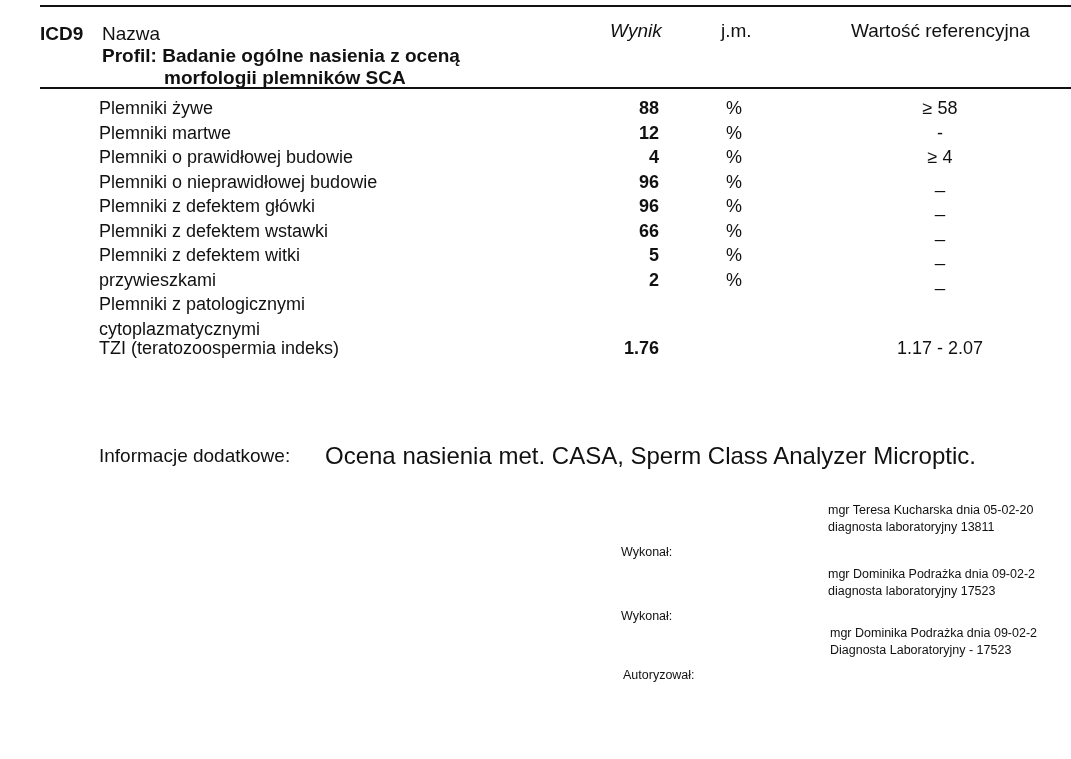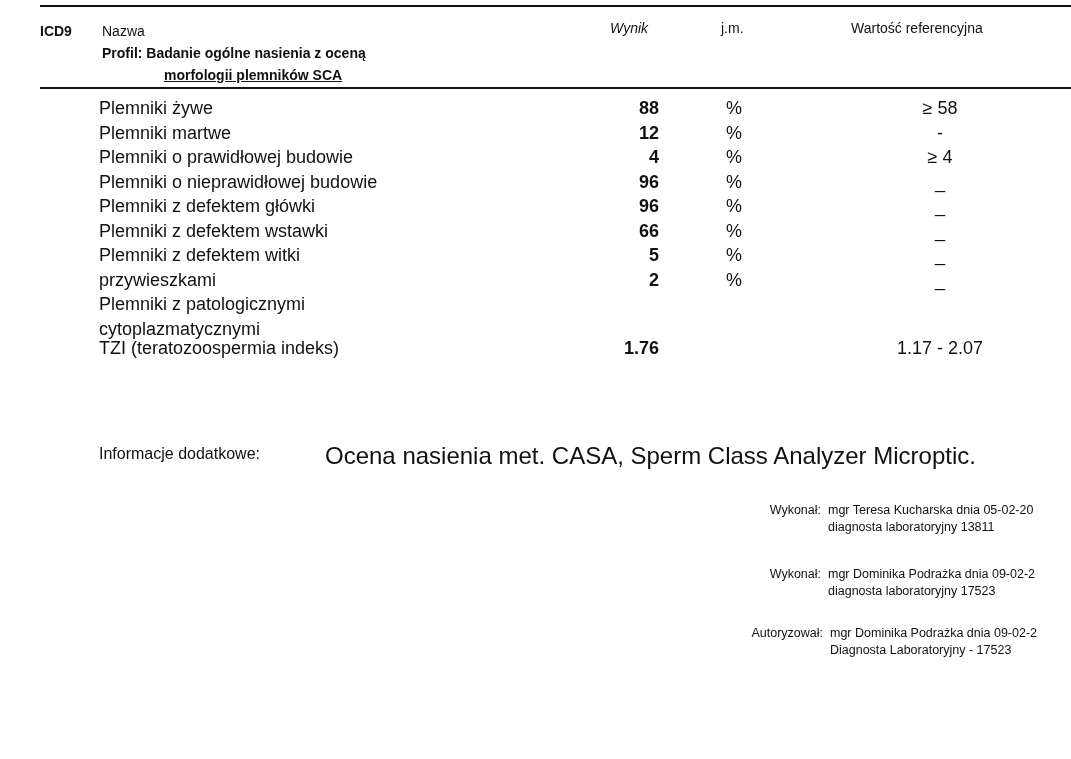--- a/index.html
+++ b/index.html
@@ -3,40 +3,40 @@
 <meta charset="utf-8">
 <style>
   html, body { margin: 0; padding: 0; background: #ffffff; }
   body {
     width: 1071px; height: 759px; position: relative; overflow: hidden;
     font-family: "Liberation Sans", sans-serif; color: #111111;
   }
   .rule-top { position: absolute; left: 40px; right: 0; top: 5px; height: 2px; background: #111; }
   .rule-mid { position: absolute; left: 40px; right: 0; top: 87px; height: 2px; background: #111; }
 
-  .hdr { position: absolute; font-size: 14px; }
+  .hdr { position: absolute; font-size: 19px; }
   .hdr-icd { left: 40px; top: 23px; font-weight: bold; }
   .hdr-nazwa { left: 102px; top: 23px; font-weight: normal; }
   .hdr-profil { left: 102px; top: 45px; font-weight: bold; }
-  .hdr-profil2 { left: 164px; top: 67px; font-weight: bold; text-decoration: underline; }
+  .hdr-profil2 { left: 164px; top: 67px; font-weight: bold; }
   .hdr-wynik { left: 610px; top: 20px; font-style: italic; }
   .hdr-jm { left: 721px; top: 20px; }
   .hdr-ref { left: 851px; top: 20px; }
 
   .row { position: absolute; left: 0; width: 1071px; font-size: 18px; line-height: 24.5px; }
   .cell-name { position: absolute; left: 99px; width: 300px; }
   .cell-val { position: absolute; left: 560px; width: 99px; text-align: right; font-weight: bold; }
   .cell-unit { position: absolute; left: 726px; }
   .cell-ref { position: absolute; left: 860px; width: 160px; text-align: center; }
 
-  .info-label { position: absolute; left: 99px; top: 445px; font-size: 16px; }
+  .info-label { position: absolute; left: 99px; top: 445px; font-size: 19px; }
   .info-text { position: absolute; left: 325px; top: 445px; font-size: 24px; line-height: 22px; white-space: nowrap; }
 
   .sig { position: absolute; font-size: 12.5px; line-height: 17px; white-space: nowrap; }
-  .sig-label { position: absolute; text-align: right; width: 200px; }
+  .sig-label { position: absolute; text-align: left; width: 200px; margin-top: 42px; }
   .sig-body { position: absolute; }
 </style>
 </head>
 <body>
 
 <div class="rule-top"></div>
 
 <div class="hdr hdr-icd">ICD9</div>
 <div class="hdr hdr-nazwa">Nazwa</div>
 <div class="hdr hdr-profil">Profil: Badanie ogólne nasienia z oceną</div>

